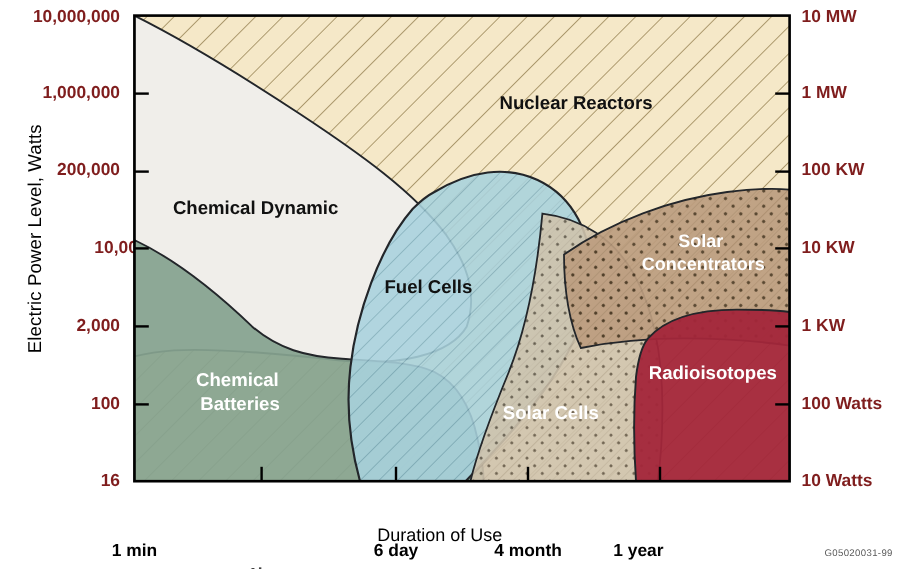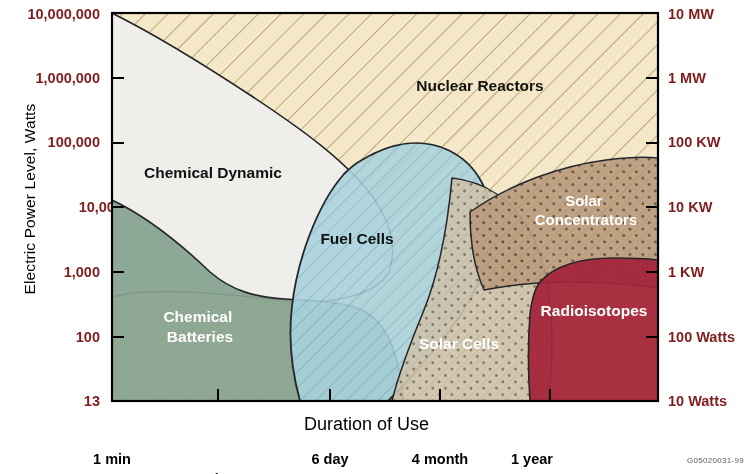--- a/index.html
+++ b/index.html
@@ -7,22 +7,22 @@
        font-family:"Liberation Sans","DejaVu Sans",sans-serif;}
   #root{position:relative;width:750px;height:474px;}
 
   .ylabel{
     position:absolute;left:-150px;top:190px;width:360px;
     transform:rotate(-90deg);
     text-align:center;
     font-size:15.5px;color:#000;letter-spacing:.1px;
   }
   .xlabel{
-    position:absolute;left:0;top:414px;width:733px;text-align:center;
-    font-size:18px;color:#000;
+    position:absolute;left:0;top:438px;width:733px;text-align:center;
+    font-size:15px;color:#000;
   }
   .ytick{
     position:absolute;text-align:right;width:100px;
     font-size:14.5px;font-weight:bold;color:#7f1d1d;white-space:nowrap;
   }
   .ytick.right{text-align:left;width:110px;}
   .xtick{
     position:absolute;text-align:center;width:120px;
     font-size:14.5px;font-weight:bold;color:#000;white-space:nowrap;margin-top:45px;
   }
@@ -36,25 +36,25 @@
 </style>
 </head>
 <body>
 
 <div id="root">
 
   <div class="ylabel">Electric Power Level, Watts</div>
 
   <div class="ytick" style="left:0px;  top:6px;">10,000,000</div>
   <div class="ytick" style="left:0px;  top:70px;">1,000,000</div>
-  <div class="ytick" style="left:0px;  top:134px;">100,000</div>
+  <div class="ytick" style="left:0px;  top:134px;">200,000</div>
   <div class="ytick" style="left:0px;  top:199px;margin-left:23px;">10,000</div>
-  <div class="ytick" style="left:0px;  top:264px;">1,000</div>
+  <div class="ytick" style="left:0px;  top:264px;">2,000</div>
   <div class="ytick" style="left:0px;  top:329px;">100</div>
-  <div class="ytick" style="left:0px;  top:393px;">13</div>
+  <div class="ytick" style="left:0px;  top:393px;">16</div>
 
   <div class="ytick right" style="left:668px; top:6px;">10 MW</div>
   <div class="ytick right" style="left:668px; top:70px;">1 MW</div>
   <div class="ytick right" style="left:668px; top:134px;">100 KW</div>
   <div class="ytick right" style="left:668px; top:199px;">10 KW</div>
   <div class="ytick right" style="left:668px; top:264px;">1 KW</div>
   <div class="ytick right" style="left:668px; top:329px;">100 Watts</div>
   <div class="ytick right" style="left:668px; top:393px;">10 Watts</div>
 
   <div class="xtick" style="left:52px;  top:406px;">1 min</div>

